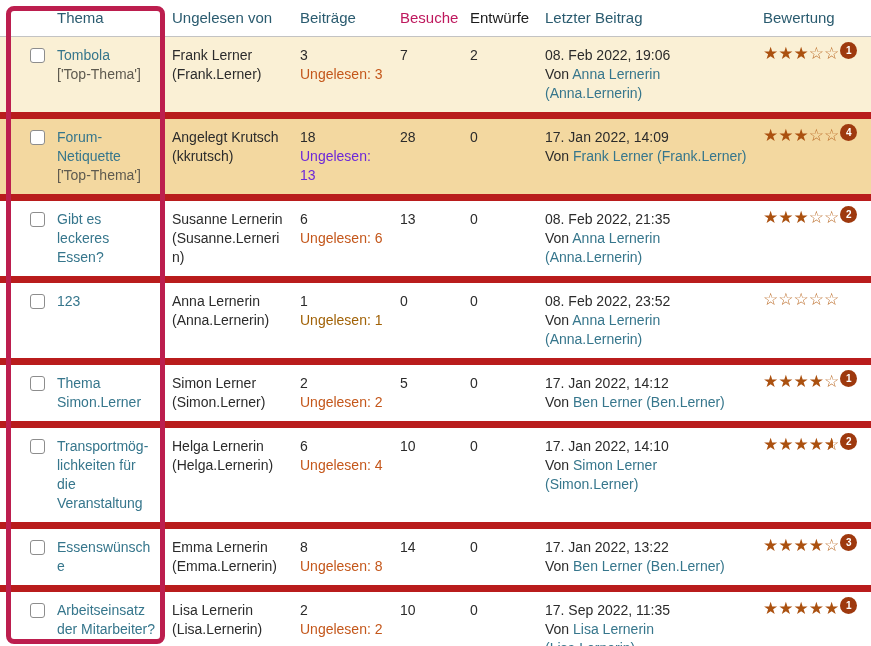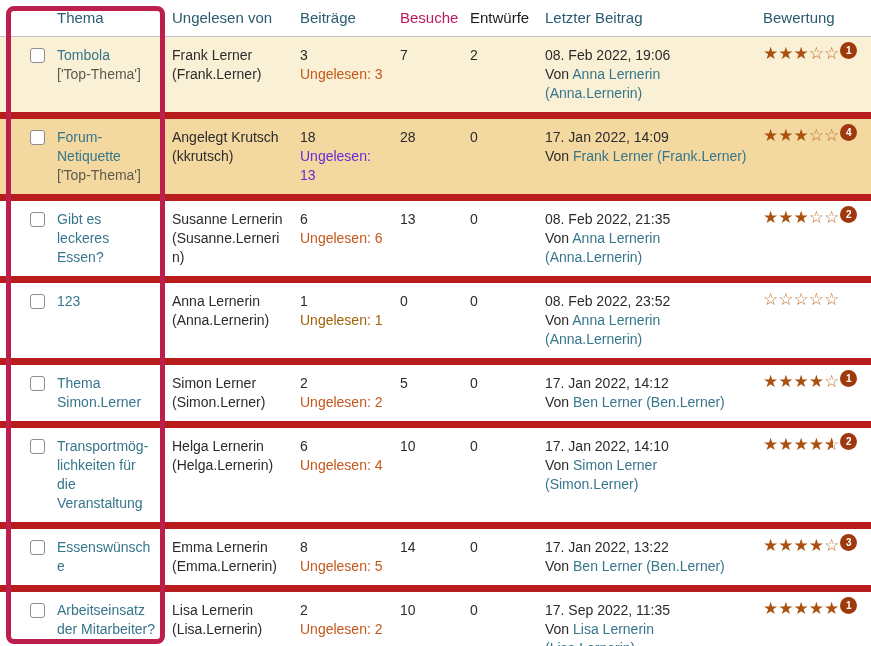--- a/index.html
+++ b/index.html
@@ -199,21 +199,21 @@
           <td class="cell-rating"><span class="stars"><span class="star" style="color: rgb(171, 81, 16);">★</span><span class="star" style="color: rgb(171, 81, 16);">★</span><span class="star" style="color: rgb(171, 81, 16);">★</span><span class="star" style="color: rgb(171, 81, 16);">★</span><span class="star-half" style="color: rgb(188, 109, 42);"><span class="overlay" style="color: rgb(171, 81, 16);">★</span>☆</span></span><span class="vote-badge" style="background: rgb(158, 57, 14);">2</span></td>
         </tr>
         <tr>
           <td class="cell-check">
             <input type="checkbox" class="row-cb" style="">
           </td>
           <td><a class="lnk" style="color: rgb(54, 118, 140);">Essenswünsche</a></td>
           <td>Emma Lernerin (Emma.Lernerin)</td>
           <td>
             <div>8</div>
-            <div class="unread" style="color: rgb(196, 87, 27);">Ungelesen: 5</div>
+            <div class="unread" style="color: rgb(196, 87, 27);">Ungelesen: 8</div>
           </td>
           <td>14</td>
           <td>0</td>
           <td>
             <div>17. Jan 2022, 13:22</div>
             <div><span>Von </span><a class="lnk" style="color: rgb(54, 118, 140);">Ben Lerner (Ben.Lerner)</a></div>
           </td>
           <td class="cell-rating"><span class="stars"><span class="star" style="color: rgb(171, 81, 16);">★</span><span class="star" style="color: rgb(171, 81, 16);">★</span><span class="star" style="color: rgb(171, 81, 16);">★</span><span class="star" style="color: rgb(171, 81, 16);">★</span><span class="star" style="color: rgb(188, 109, 42);">☆</span></span><span class="vote-badge" style="background: rgb(158, 57, 14);">3</span></td>
         </tr>
         <tr>

